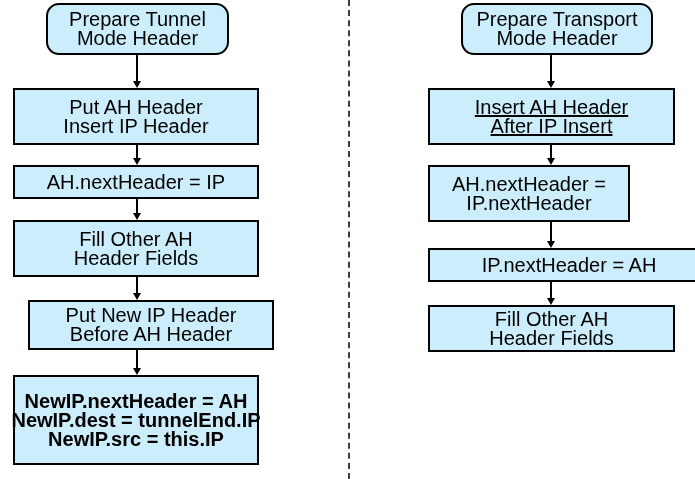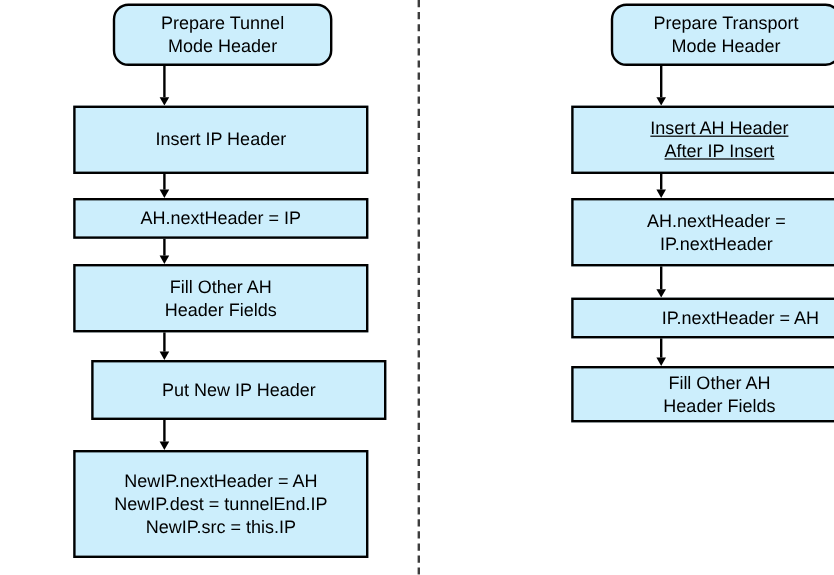--- a/index.html
+++ b/index.html
@@ -30,24 +30,23 @@
     position: absolute;
     box-sizing: border-box;
     background: #cceefc;
     border: 2px solid #000000;
     display: flex;
     flex-direction: column;
     align-items: center;
     justify-content: center;
     text-align: center;
     color: #000000;
-    font-size: 15px;
+    font-size: 20px;
     line-height: 19px;
     font-family: "Liberation Sans", sans-serif;
-    margin-left: 48px;
   }
   .node.rounded {
     border-radius: 13px;
   }
   .node .line {
     display: block;
     white-space: nowrap;
   }
   .connector {
     position: absolute;
@@ -70,20 +69,21 @@
 
   <div class="node rounded" style="left:46px; top:3px; width:183px; height:52px;">
     <span class="line">Prepare Tunnel</span>
     <span class="line">Mode Header</span>
   </div>
 
   <div class="connector" style="left:136px; top:55px; height:26px;"></div>
   <div class="arrowhead" style="left:133px; top:81px;"></div>
 
   <div class="node" style="left:13px; top:88px; width:246px; height:57px;">
+    <span class="line">Put AH Header</span>
     <span class="line">Insert IP Header</span>
   </div>
 
   <div class="connector" style="left:136px; top:145px; height:13px;"></div>
   <div class="arrowhead" style="left:133px; top:158px;"></div>
 
   <div class="node" style="left:13px; top:165px; width:246px; height:34px;">
     <span class="line">AH.nextHeader = IP</span>
   </div>
 
@@ -93,26 +93,27 @@
   <div class="node" style="left:13px; top:220px; width:246px; height:57px;">
     <span class="line">Fill Other AH</span>
     <span class="line">Header Fields</span>
   </div>
 
   <div class="connector" style="left:136px; top:277px; height:16px;"></div>
   <div class="arrowhead" style="left:133px; top:293px;"></div>
 
   <div class="node" style="left:28px; top:300px; width:246px; height:50px;">
     <span class="line">Put New IP Header</span>
+    <span class="line">Before AH Header</span>
   </div>
 
   <div class="connector" style="left:136px; top:350px; height:18px;"></div>
   <div class="arrowhead" style="left:133px; top:368px;"></div>
 
-  <div class="node" style="left:13px; top:375px; width:246px; height:90px;">
+  <div class="node" style="left:13px; top:375px; width:246px; height:90px;font-weight:bold;">
     <span class="line">NewIP.nextHeader = AH</span>
     <span class="line">NewIP.dest = tunnelEnd.IP</span>
     <span class="line">NewIP.src = this.IP</span>
   </div>
 
   <div class="divider"></div>
 
   <div class="node rounded" style="left:461px; top:3px; width:192px; height:52px;">
     <span class="line">Prepare Transport</span>
     <span class="line">Mode Header</span>
@@ -122,21 +123,21 @@
   <div class="arrowhead" style="left:547px; top:81px;"></div>
 
   <div class="node" style="left:428px; top:88px; width:247px; height:57px;text-decoration:underline;">
     <span class="line">Insert AH Header</span>
     <span class="line">After IP Insert</span>
   </div>
 
   <div class="connector" style="left:550px; top:145px; height:13px;"></div>
   <div class="arrowhead" style="left:547px; top:158px;"></div>
 
-  <div class="node" style="left:428px; top:165px; width:242px; height:57px;">
+  <div class="node" style="left:428px; top:165px; width:202px; height:57px;">
     <span class="line">AH.nextHeader =</span>
     <span class="line">IP.nextHeader</span>
   </div>
 
   <div class="connector" style="left:550px; top:222px; height:19px;"></div>
   <div class="arrowhead" style="left:547px; top:241px;"></div>
 
   <div class="node" style="left:428px; top:248px; width:282px; height:34px;">
     <span class="line">IP.nextHeader = AH</span>
   </div>

